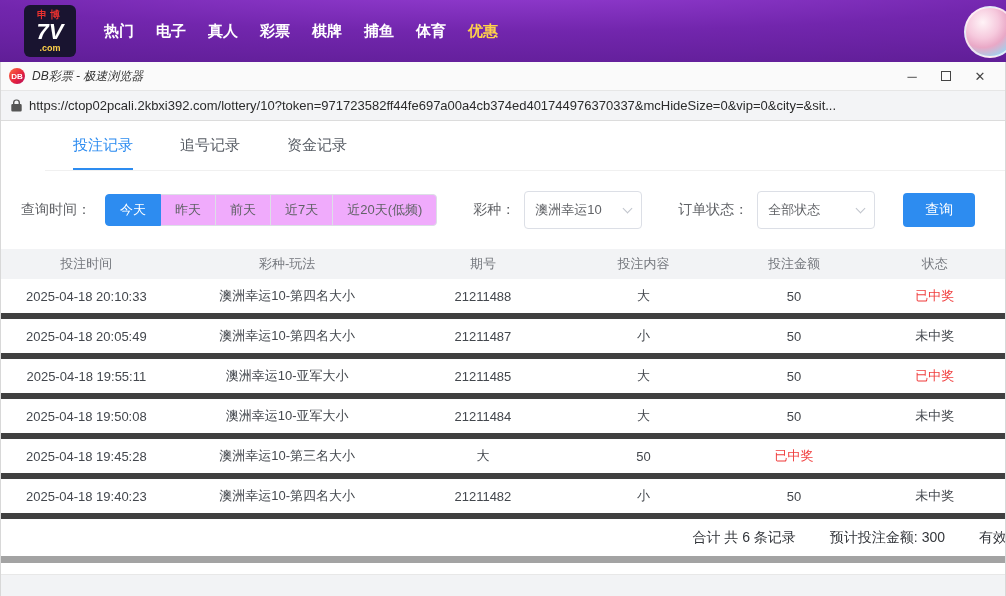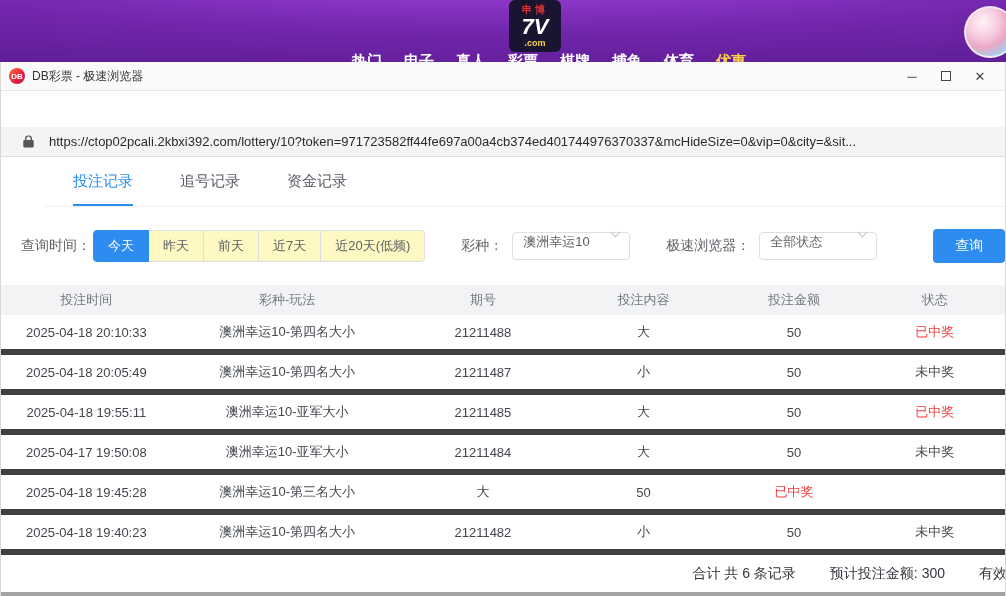--- a/index.html
+++ b/index.html
@@ -9,24 +9,23 @@
     background: #ffffff;
     color: #333;
   }
 
   
   .topbar {
     height: 62px;
     background: radial-gradient(130% 180% at 50% -30%, #9a41d8 0%, #7226ad 45%, #571a8c 100%);
     display: flex;
     align-items: center;
-    padding-left: 64px;
+    padding-left: 24px;
     position: relative;
     overflow: hidden;
-    flex-direction: column;
   }
   .logo {
     width: 52px; height: 52px;
     background: #191430;
     border-radius: 6px;
     display: flex; flex-direction: column;
     align-items: center; justify-content: center;
     line-height: 1; cursor: pointer; flex: none;
   }
   .logo-top  { color: #e8312f; font-size: 10px; font-weight: 700; letter-spacing: 3px; }
@@ -52,34 +51,34 @@
     height: 29px; background: #fafafa;
     border-bottom: 1px solid #e6e6e6;
     display: flex; align-items: center; padding: 0 8px;
   }
   .app-icon {
     width: 16px; height: 16px; border-radius: 50%;
     background: linear-gradient(135deg, #ff6a3c 0%, #e3203f 60%, #b31060 100%);
     color: #fff; font-size: 8px; font-weight: 700;
     display: flex; align-items: center; justify-content: center; flex: none;
   }
-  .window-title { font-size: 12px; color: #333; margin-left: 7px; flex: 1; }
+  .window-title { font-size: 12px; color: #333; margin-left: 7px; flex: 1; font-style: italic; }
   .win-controls { display: flex; }
   .win-btn {
     width: 34px; height: 24px;
     display: flex; align-items: center; justify-content: center;
     font-size: 13px; color: #444; cursor: pointer;
   }
   .max-box { width: 10px; height: 10px; border: 1px solid #444; display: inline-block; }
 
   .addressbar {
     height: 30px; background: #f3f4f6;
     border-bottom: 1px solid #dcdcdc;
-    display: flex; align-items: center; gap: 15px;
-    padding: 0 22px; cursor: text; margin-top: 36px;
+    display: flex; align-items: center; gap: 7px;
+    padding: 0 10px; cursor: text;
   }
   .lock { flex: none; display: flex; }
   .url { font-size: 13px; color: #2b2b2b; white-space: nowrap; overflow: hidden; }
 
   
   .tabs {
     display: flex; gap: 47px;
     padding: 0 28px; height: 50px;
     align-items: stretch;
     border-bottom: 1px solid #f0f0f0;
@@ -99,48 +98,48 @@
 
   .filters {
     height: 78px;
     display: flex; align-items: center;
     padding-left: 20px;
   }
   .filter-label { font-size: 14px; color: #606266; white-space: nowrap; }
   .segmented { display: flex; margin-left: 2px; }
   .seg-btn {
     height: 32px; padding: 0 14px;
-    background: #fef9c3; border: 1px solid #dcdfe6;
+    background: #f0abfc; border: 1px solid #dcdfe6;
     font-size: 13px; color: #606266;
     display: flex; align-items: center;
     margin-left: -1px; cursor: pointer; white-space: nowrap;
   }
-  .seg-btn:first-child { margin-left: 0; border-radius: 4px 0 0 4px; }
+  .seg-btn:first-child { margin-left: 12px; border-radius: 4px 0 0 4px; }
   .seg-btn:last-child { border-radius: 0 4px 4px 0; }
   .seg-btn.active { background: #2d8cf0; border-color: #2d8cf0; color: #fff; z-index: 1; }
   .ml24 { margin-left: 36px; }
   .select-box {
-    height: 28px; min-width: 118px;
+    height: 38px; min-width: 118px;
     border: 1px solid #dcdfe6; border-radius: 4px;
     background: #fff;
-    display: flex; justify-content: space-between;
+    display: flex; align-items: center; justify-content: space-between;
     padding: 0 10px; gap: 12px;
     font-size: 13px; color: #606266;
     margin-left: 9px; cursor: pointer; white-space: nowrap;
   }
   .chevron {
     width: 7px; height: 7px;
     border-right: 1.5px solid #c0c4cc; border-bottom: 1.5px solid #c0c4cc;
     transform: rotate(45deg); margin-top: -4px; flex: none;
   }
   .search-btn {
     height: 34px; width: 72px;
     background: #2d8cf0; color: #fff;
     border: none; border-radius: 4px;
-    font-size: 14px; margin-left: 56px; cursor: pointer;
+    font-size: 14px; margin-left: 28px; cursor: pointer;
   }
 
   .thead, .trow {
     display: grid;
     grid-template-columns: 17% 23% 16% 16% 14% 14%;
     align-items: center; text-align: center;
   }
   .thead { background: #f2f3f5; height: 30px; font-size: 13px; color: #74777d; }
   .trow  { height: 40px; font-size: 13px; color: #43474d; border-bottom: 6px solid #404040; }
   .cell { white-space: nowrap; overflow: hidden; }
@@ -221,21 +220,21 @@
         <span class="seg-btn">近7天</span>
         <span class="seg-btn">近20天(低频)</span>
       </div>
 
       <span class="filter-label ml24">彩种：</span>
       <div class="select-box">
         <span>澳洲幸运10</span>
         <span class="chevron"></span>
       </div>
 
-      <span class="filter-label ml24">极速浏览器：</span>
+      <span class="filter-label ml24">订单状态：</span>
       <div class="select-box">
         <span>全部状态</span>
         <span class="chevron"></span>
       </div>
 
       <button class="search-btn">查询</button>
     </div>
 
     <div class="table">
       <div class="thead">
@@ -268,21 +267,21 @@
       <div class="trow">
         <span class="cell">2025-04-18 19:55:11</span>
         <span class="cell">澳洲幸运10-亚军大小</span>
         <span class="cell">21211485</span>
         <span class="cell">大</span>
         <span class="cell">50</span>
         <span class="cell status won">已中奖</span>
       </div>
 
       <div class="trow">
-        <span class="cell">2025-04-17 19:50:08</span>
+        <span class="cell">2025-04-18 19:50:08</span>
         <span class="cell">澳洲幸运10-亚军大小</span>
         <span class="cell">21211484</span>
         <span class="cell">大</span>
         <span class="cell">50</span>
         <span class="cell status lost">未中奖</span>
       </div>
 
       <div class="trow">
         <span class="cell">2025-04-18 19:45:28</span>
         <span class="cell">澳洲幸运10-第三名大小</span>

